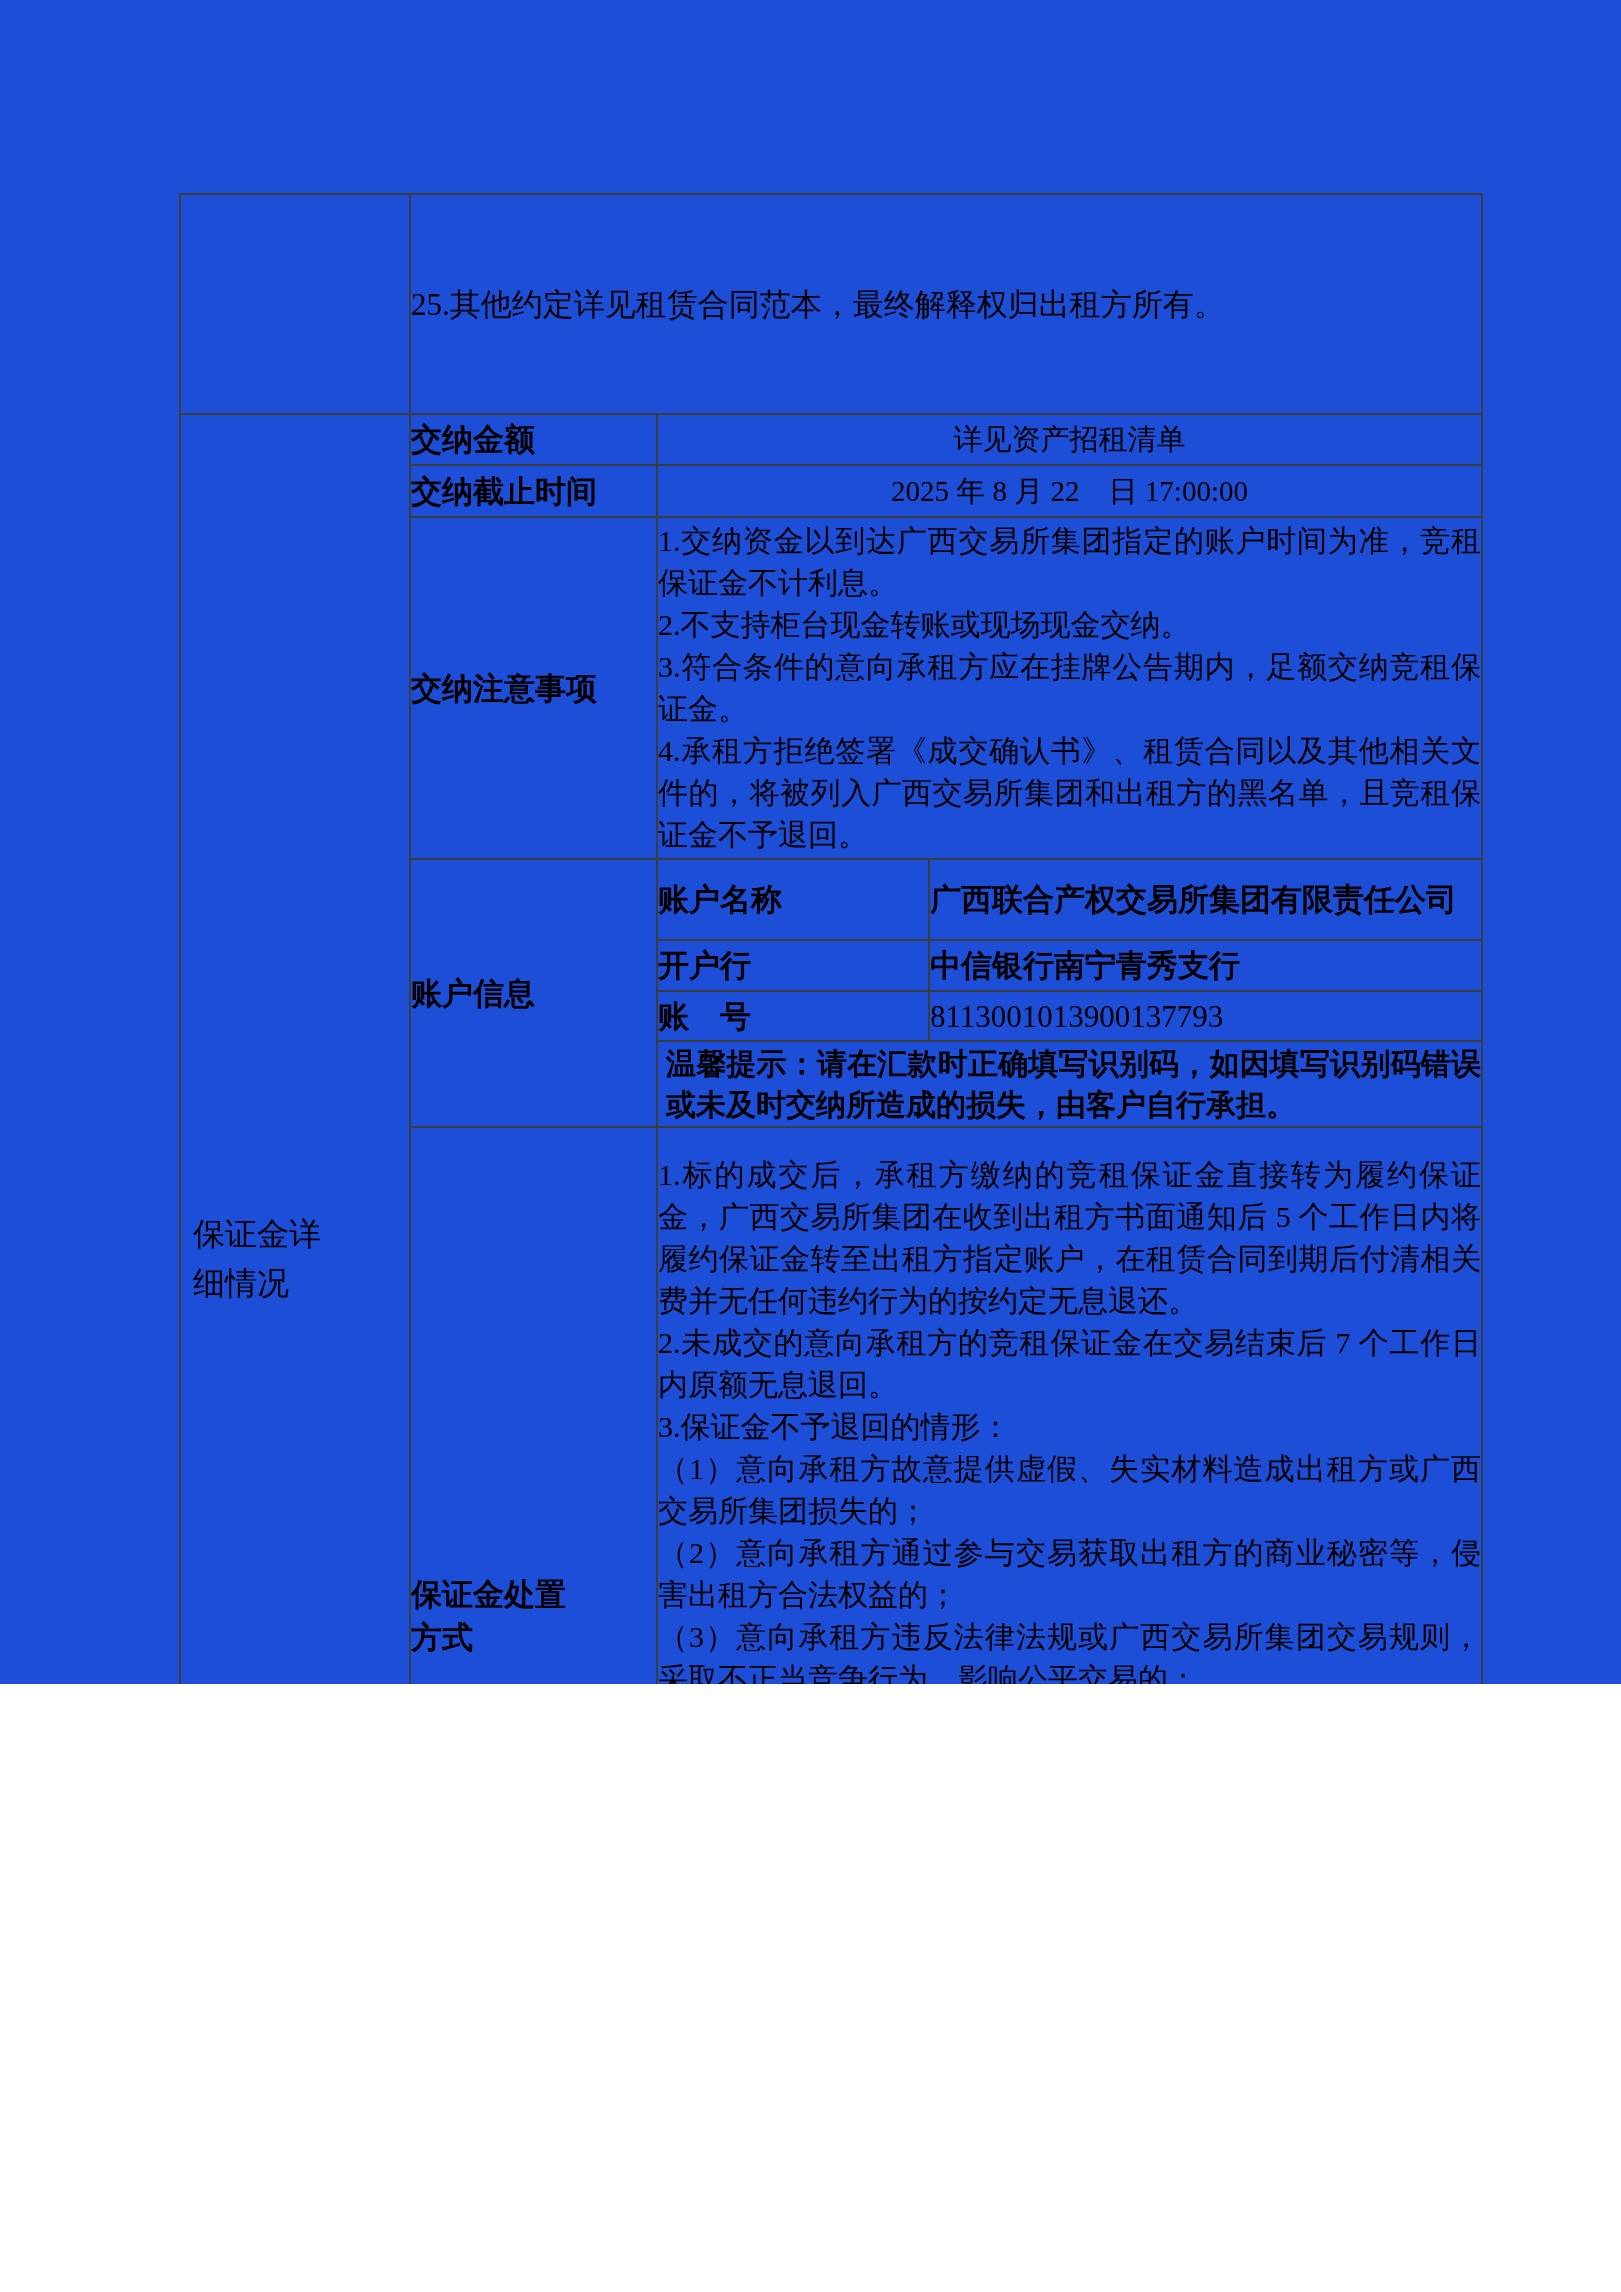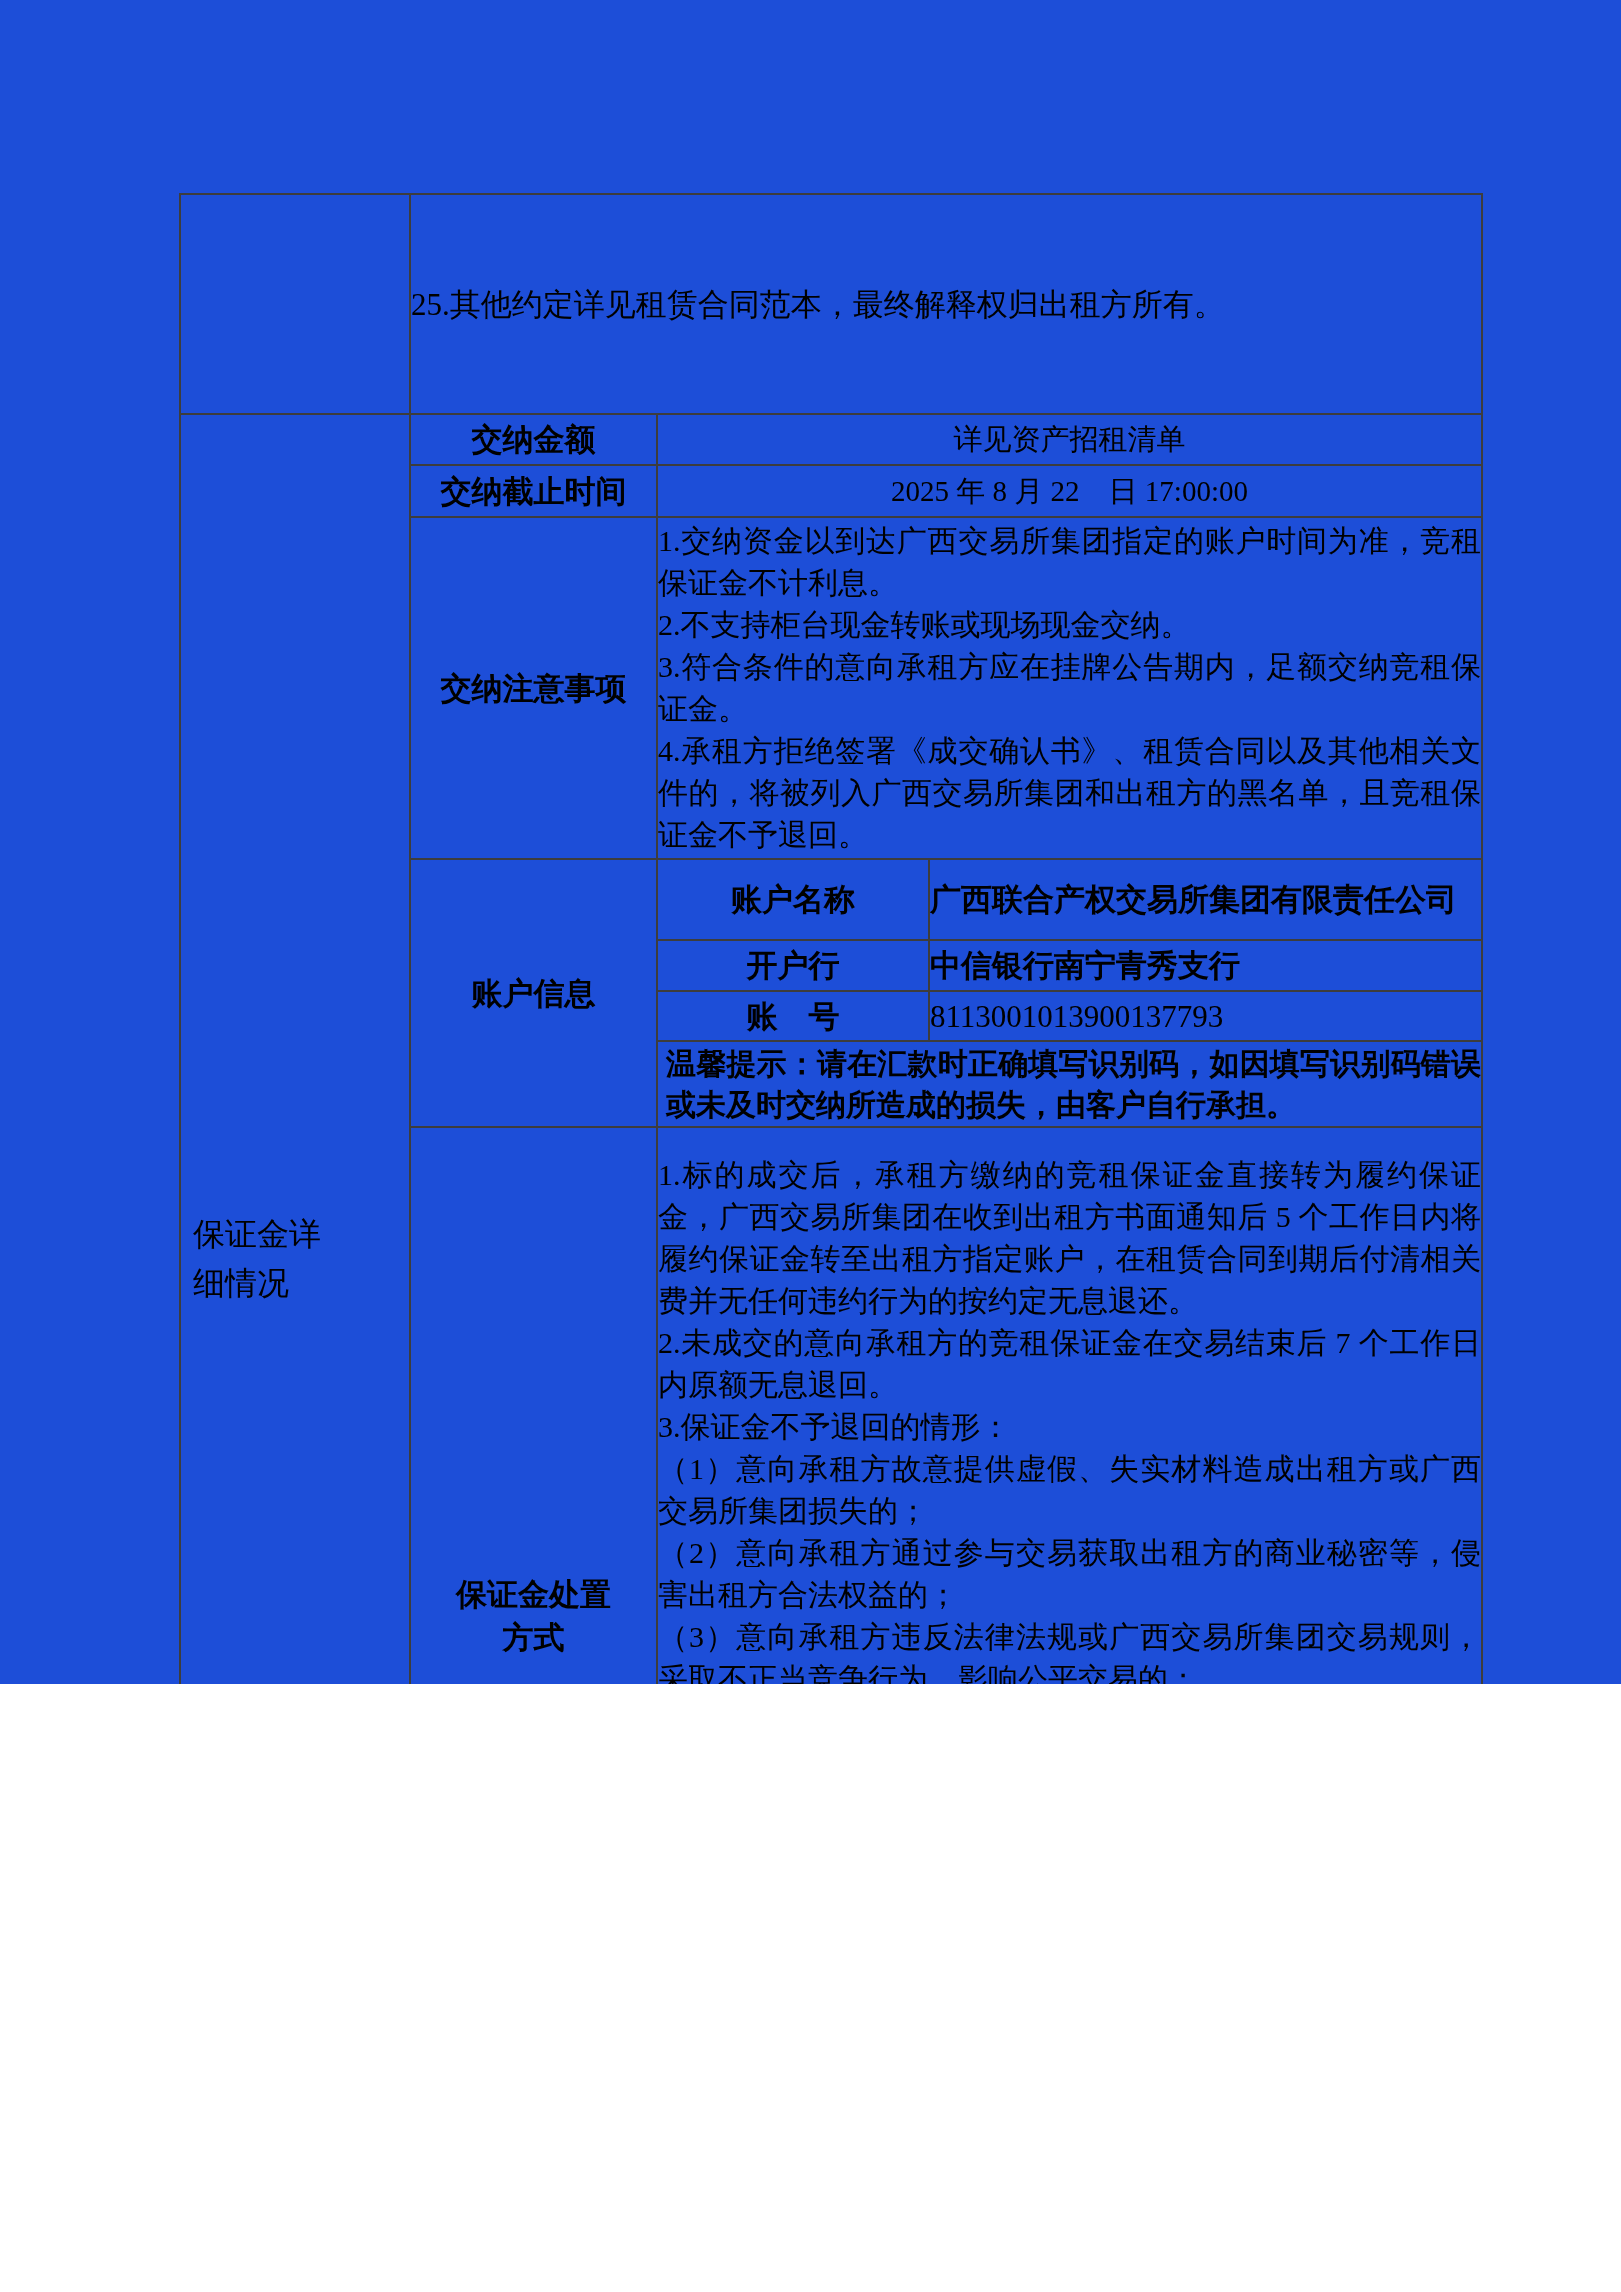--- a/index.html
+++ b/index.html
@@ -34,32 +34,32 @@
   tr.r-disp   td{height:975px;}
 
   .cont-text{
     font-size:31px;line-height:45px;
     padding:11.8px 23.5px 0 78px;
     text-align:left;
   }
   td.top{vertical-align:top;}
   .lbl{
     font-weight:bold;font-size:31px;line-height:43px;
-    text-align:center;
   }
   .lbl-narrow{display:inline-block;max-width:5.4em;}
   .side-hdr{
     font-size:32px;line-height:49px;
     padding-left:12.7px;text-align:left;
   }
   .side-hdr .inner{display:inline-block;max-width:4.35em;padding-left:12px;}
   .val-center{font-size:29px;text-align:center;line-height:39px;}
   .val-left{
     font-size:31px;text-align:left;line-height:43px;
     padding:2px 13.7px 2px 15.7px;
+    border-radius:25px;
   }
   .bold{font-weight:bold;}
   .body-text{
     font-size:30px;line-height:42px;
     padding:4.9px 17.6px 0 12.7px;
     text-align:justify;
     white-space:pre-wrap;
   }
   .warn-text{
     font-size:30px;line-height:41px;

